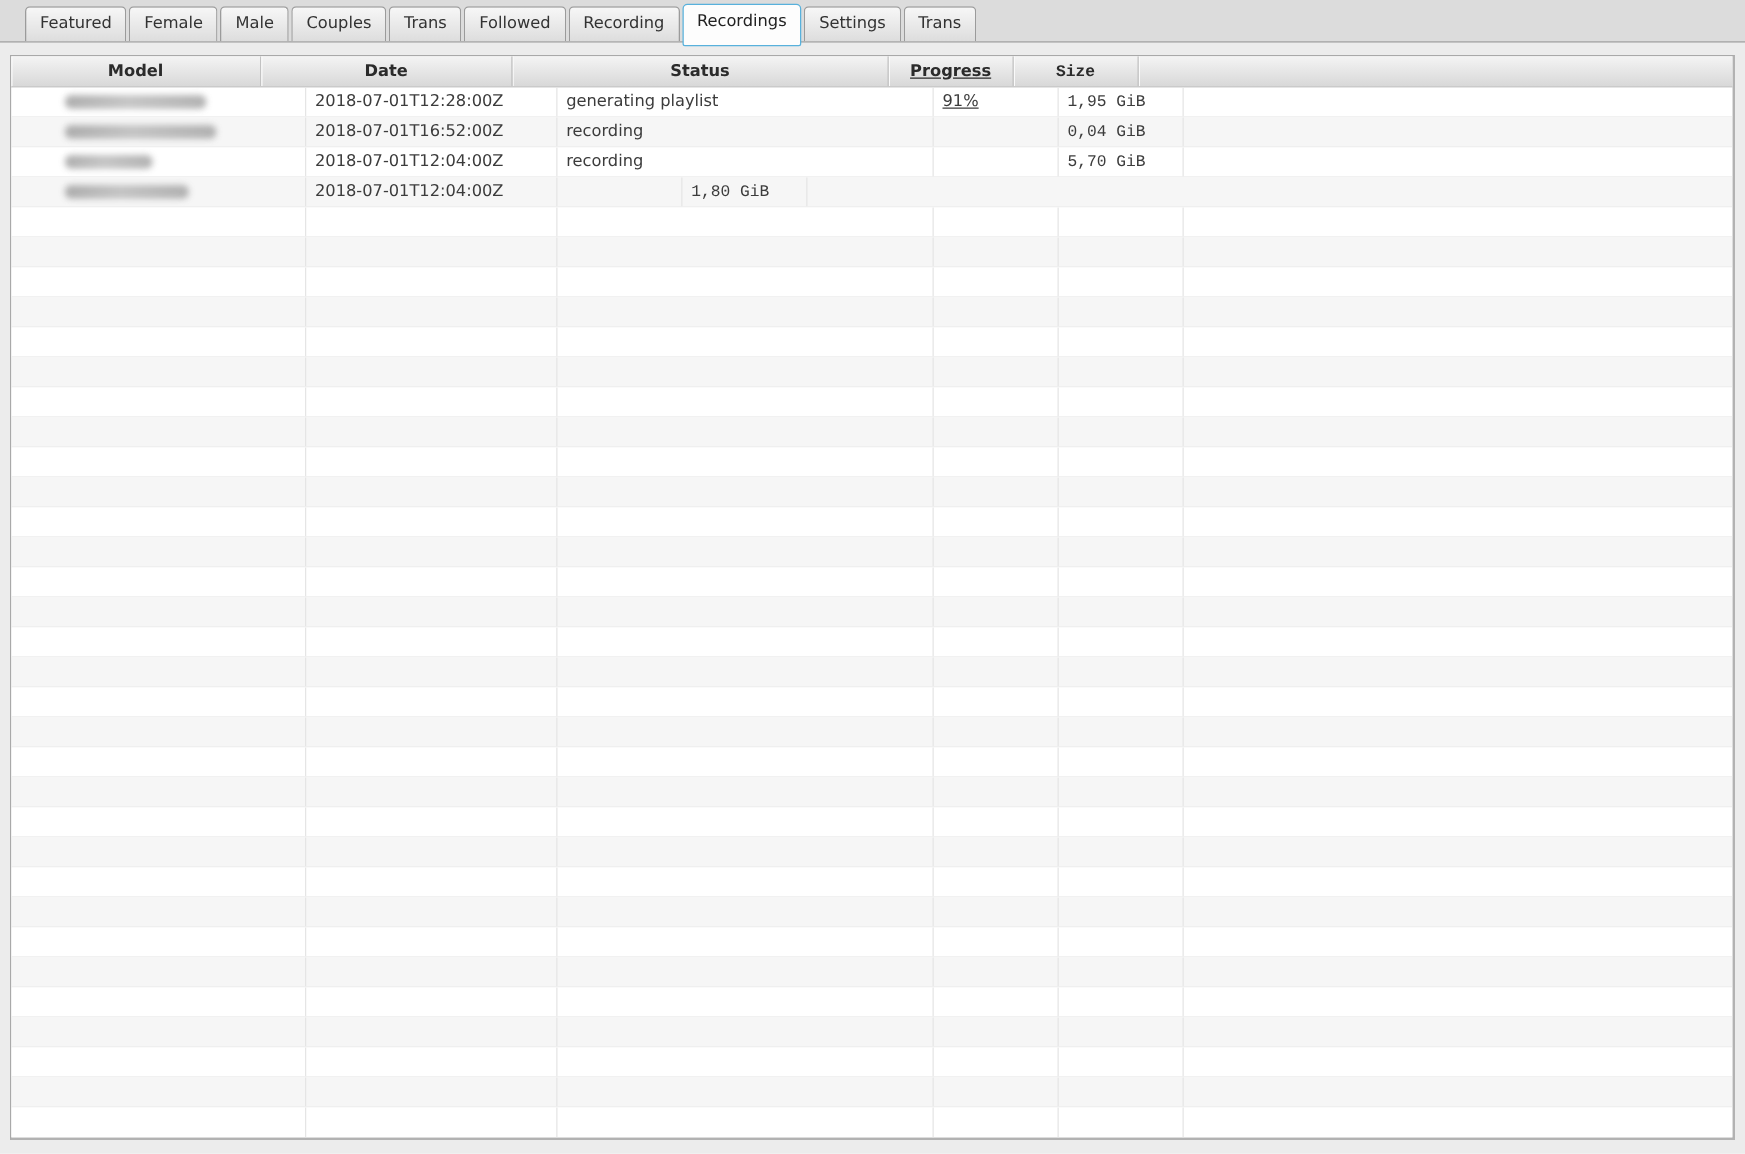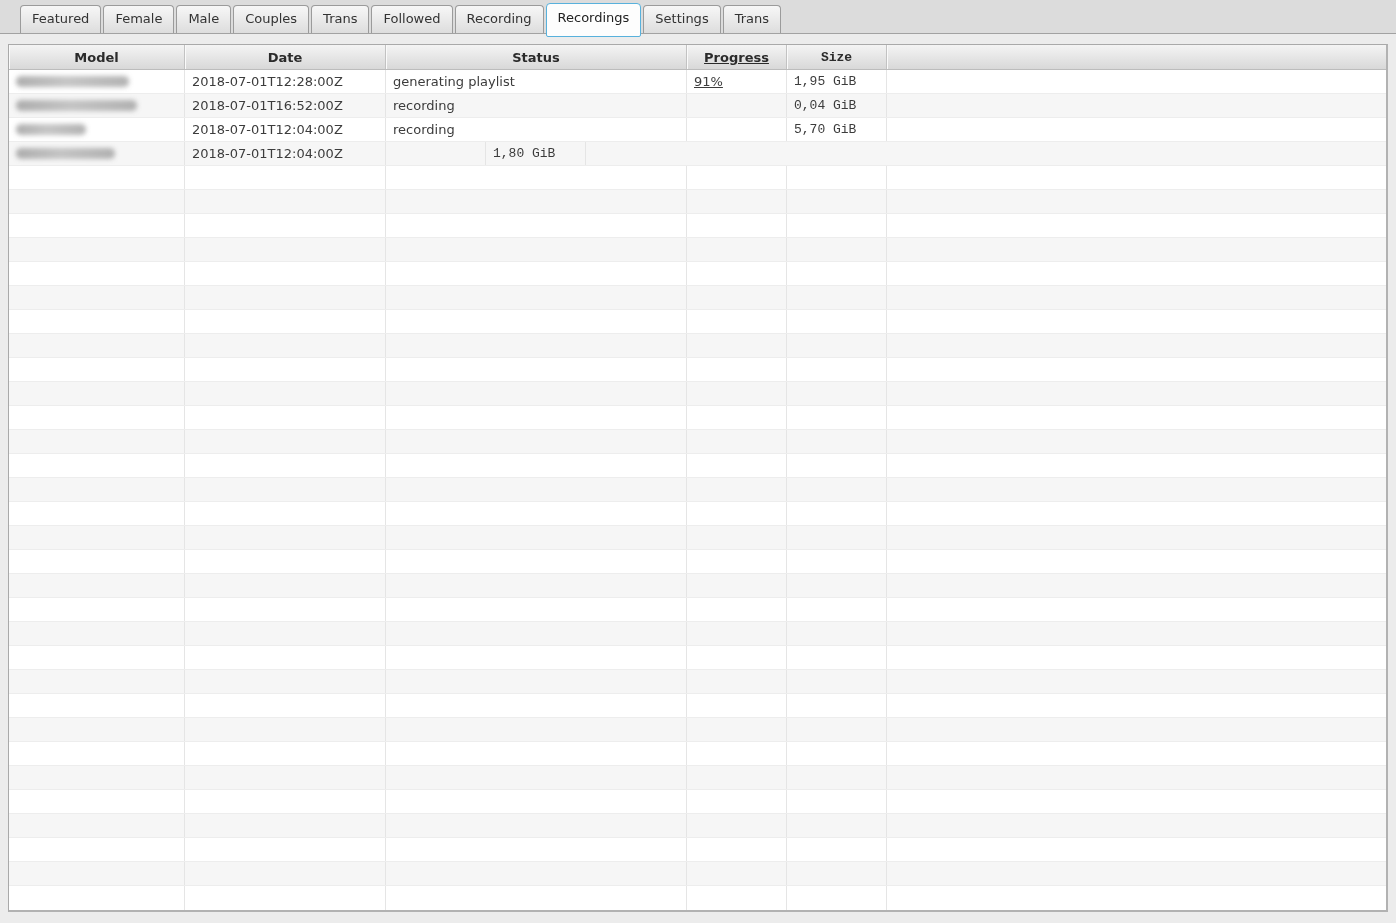--- a/index.html
+++ b/index.html
@@ -74,33 +74,34 @@
     font-weight:bold;
     color:#2b2b2b;
   }
   .rows { flex:1; display:flex; flex-direction:column; overflow:hidden; }
   .row {
     flex:none;
     display:flex;
     height:24px;
     border-bottom:1px solid #ededed;
     background:#ffffff;
+    padding-left:36px;
   }
   .row:nth-child(even) { background:#f6f6f6; }
   .row:last-child { flex:1; border-bottom:none; }
   .cell {
     border-right:1px solid #e5e5e5;
     display:flex;
     align-items:center;
     padding-left:7px;
     color:#3c3c3c;
     white-space:nowrap;
     overflow:hidden;
   }
-  .c0 { width:176px; }
+  .c0 { width:200px; }
   .c1 { width:201px; }
   .c2 { width:301px; }
   .c3 { width:100px;text-decoration:underline; }
   .c4 { width:100px;font-family:Liberation Mono, monospace; }
   .c5 { flex:1; border-right:none; }
 
   .redact {
     height:11px;
     border-radius:5px;
     background:linear-gradient(90deg,#9a9a9a,#b7b7b7 45%,#9f9f9f);

